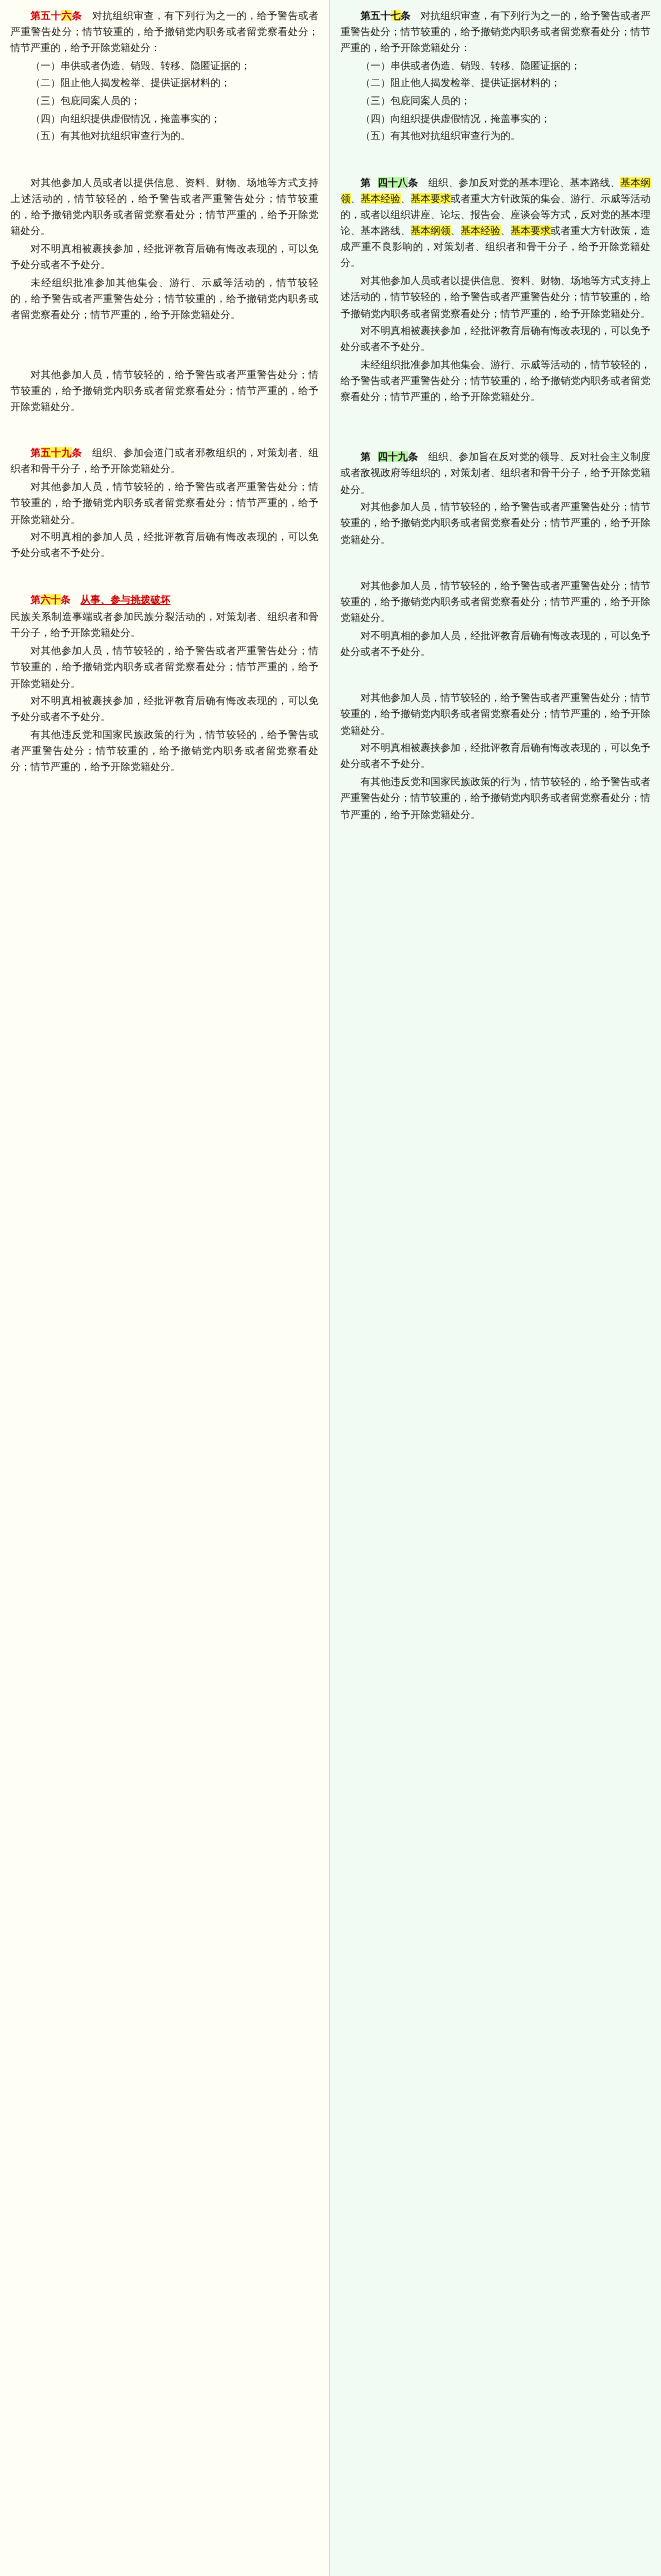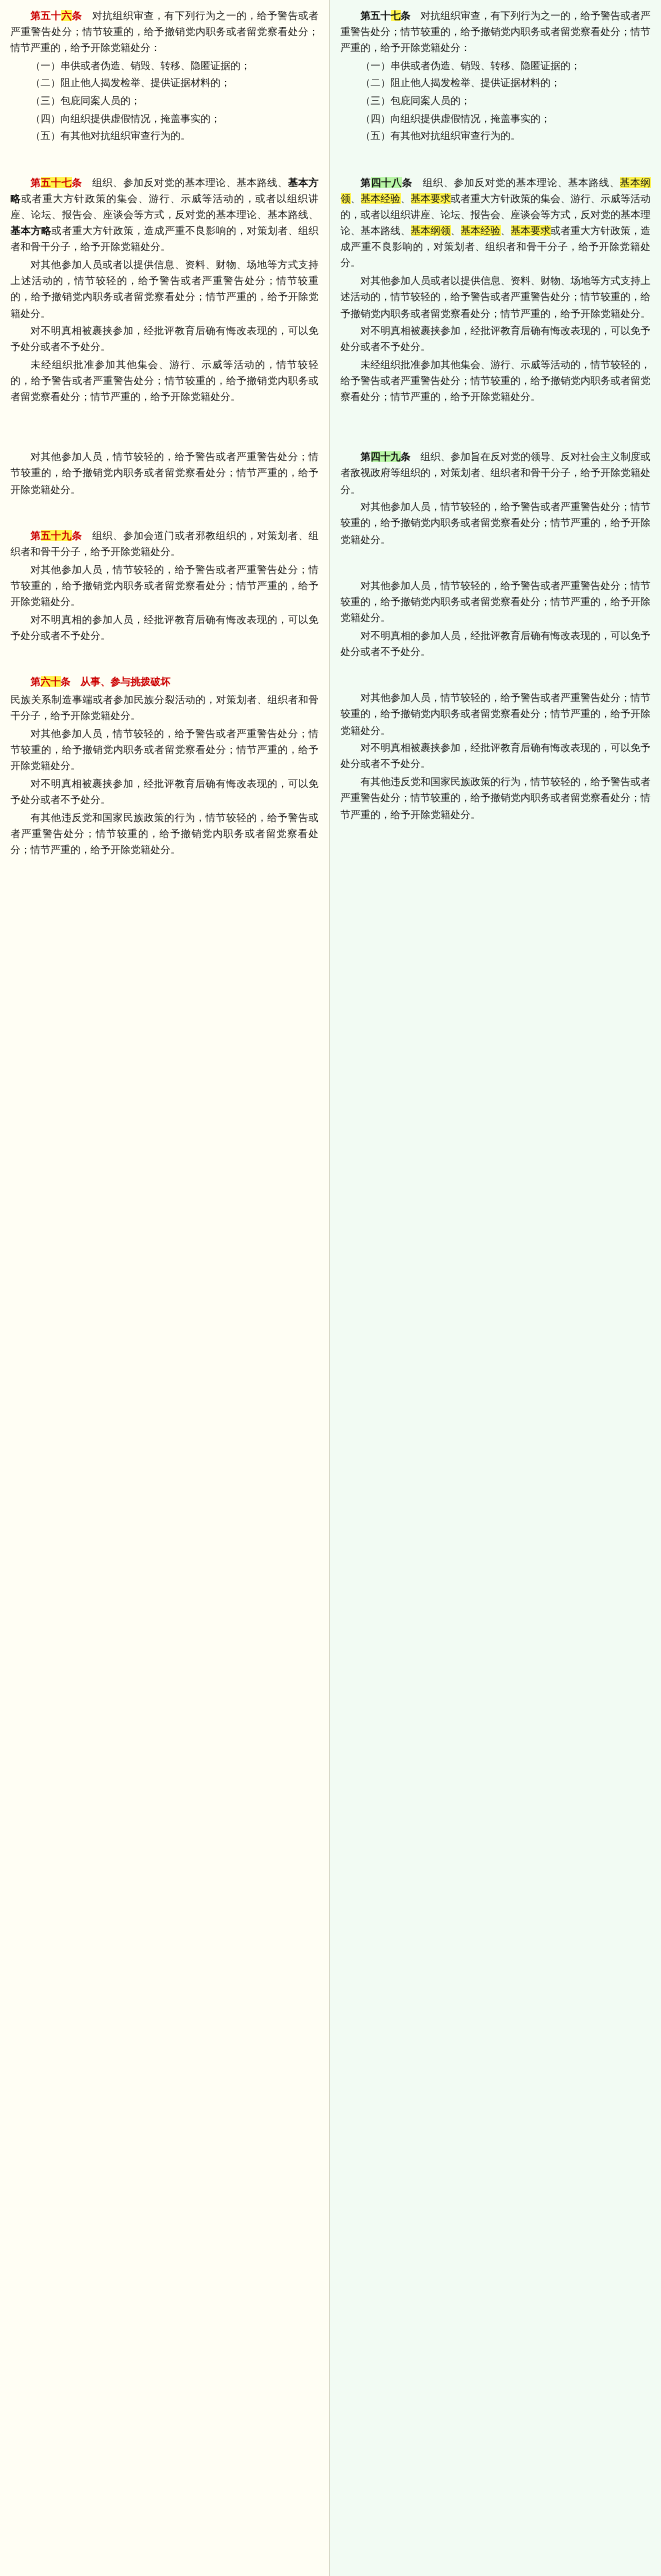--- a/index.html
+++ b/index.html
@@ -54,27 +54,29 @@
     color: #cc0000;
   }
   .art-right {
     color: #111111;
   }
   .hl-yellow {
     background: #fff44d;
   }
   .hl-green {
     background: #b9f6a6;
+    margin-left: 7px;
   }
   .bold {
     font-weight: bold;
   }
   .bold-red {
     font-weight: bold;
     color: #cc0000;
+    text-decoration: underline;
   }
   .spacer-md { height: 16.5px; }
   .spacer-lg { height: 30px; }
 </style>
 </head>
 <body>
 
 <div id="page">
 
   <div class="col col-left">
@@ -84,21 +86,20 @@
       <p>（一）串供或者伪造、销毁、转移、隐匿证据的；</p>
       <p>（二）阻止他人揭发检举、提供证据材料的；</p>
       <p>（三）包庇同案人员的；</p>
       <p>（四）向组织提供虚假情况，掩盖事实的；</p>
       <p>（五）有其他对抗组织审查行为的。</p>
     </div>
 
     <div class="spacer-md"></div>
 
     <div class="block">
-      <p class="first"><span class="art-label art-left">第</span><span class="art-label art-left hl-yellow">五十七</span><span class="art-label art-left">条</span>　<span id="L57P0">组织、参加反对党的基本理论、基本路线、<span class="bold">基本方略</span>或者重大方针政策的集会、游行、示威等活动的，或者以组织讲座、论坛、报告会、座谈会等方式，反对党的基本理论、基本路线、<span class="bold">基本方略</span>或者重大方针政策，造成严重不良影响的，对策划者、组织者和骨干分子，给予开除党籍处分。</span></p>
       <p>对其他参加人员或者以提供信息、资料、财物、场地等方式支持上述活动的，情节较轻的，给予警告或者严重警告处分；情节较重的，给予撤销党内职务或者留党察看处分；情节严重的，给予开除党籍处分。</p>
       <p>对不明真相被裹挟参加，经批评教育后确有悔改表现的，可以免予处分或者不予处分。</p>
       <p>未经组织批准参加其他集会、游行、示威等活动的，情节较轻的，给予警告或者严重警告处分；情节较重的，给予撤销党内职务或者留党察看处分；情节严重的，给予开除党籍处分。</p>
     </div>
 
     <div class="spacer-lg"></div>
 
     <div class="block">
       <p>对其他参加人员，情节较轻的，给予警告或者严重警告处分；情节较重的，给予撤销党内职务或者留党察看处分；情节严重的，给予开除党籍处分。</p>
     </div>

